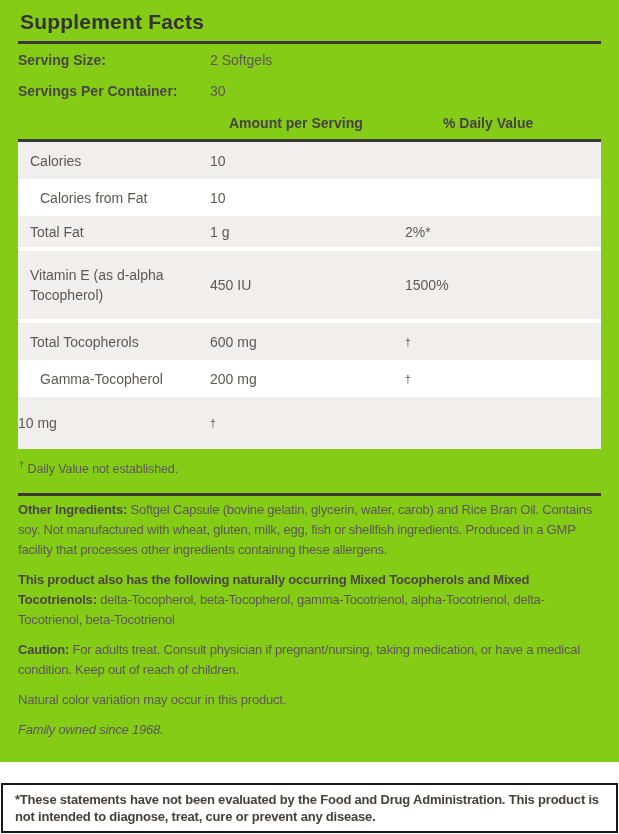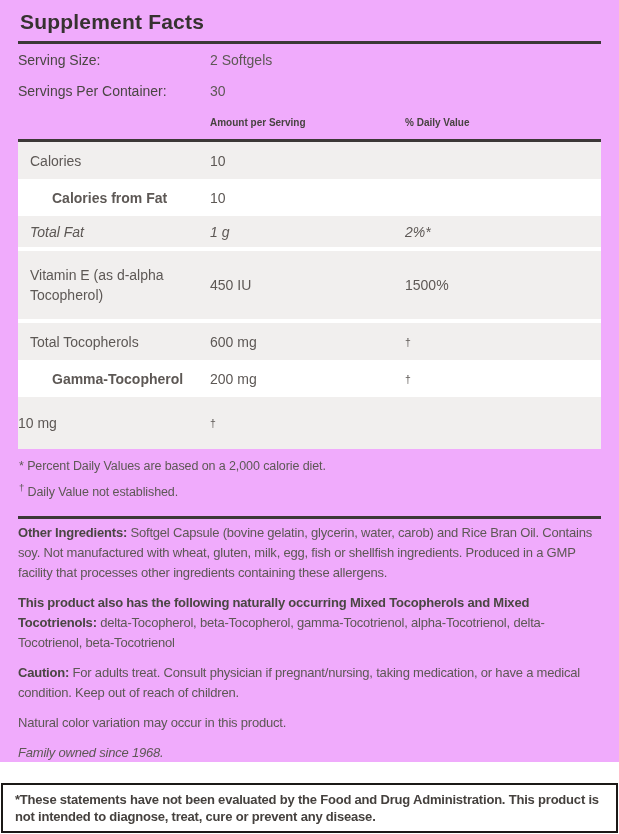--- a/index.html
+++ b/index.html
@@ -4,21 +4,21 @@
 <style>
   * { margin: 0; padding: 0; box-sizing: border-box; }
   html, body {
     width: 619px; height: 834px;
     font-family: "Liberation Sans", "DejaVu Sans", sans-serif;
     background: #ffffff;
     position: relative;
     overflow: hidden;
   }
   .label {
-    background: #f0abfc;
+    background: #84cc16;
     height: 762px;
     overflow: hidden;
   }
   .content { margin: 0 18px; }
 
   
   .title {
     font-size: 21px;
     font-weight: bold;
     color: #363230;
@@ -29,49 +29,50 @@
 
   
   .serv-row {
     display: grid;
     grid-template-columns: 192px 1fr;
     align-items: center;
     height: 31px;
     font-size: 14px;
     color: #5d5855;
   }
-  .serv-row .lbl { font-weight: normal; color: #4a4643; }
+  .serv-row .lbl { font-weight: bold; color: #4a4643; }
   .serv-row:first-of-type { margin-top: 2px; }
   .hdr-row {
     display: grid;
     grid-template-columns: 192px 195px 1fr;
     align-items: center;
     height: 33px;
-    font-size: 10px;
+    font-size: 14px;
     font-weight: bold;
     color: #474340;
+    gap: 19px;
   }
 
   
   .facts .frow {
     display: grid;
     grid-template-columns: 192px 195px 1fr;
     align-items: center;
     font-size: 14px;
     color: #5d5855;
     background: #f1efee;
     height: 37px;
   }
   .facts .frow .name { padding-left: 12px; line-height: 20px; }
-  .facts .frow.indent .name { padding-left: 34px; font-weight: bold; }
+  .facts .frow.indent .name { padding-left: 22px; }
   .facts .frow.white { background: #ffffff; }
   .facts .frow.double { height: 52px; }
   .facts .frow.gap { border-bottom: 4px solid #ffffff; }
   .facts .frow.gap.double { height: 72px; }
-  .facts .frow.gap:not(.double) { height: 35px; font-style: italic; }
+  .facts .frow.gap:not(.double) { height: 35px; }
   .dv-sup { font-size: 10.5px; vertical-align: 6px; }
   sup.reg { font-size: 9px; vertical-align: super; }
 
   
   .footnotes { padding: 10px 0 8px 1px; }
   .footnotes .fn {
     font-size: 12.5px;
     color: #5d5855;
     margin-bottom: 9px;
     letter-spacing: -0.1px;
@@ -172,21 +173,20 @@
       </div>
 
       <div class="frow double">
         <span class="amt">10 mg</span>
         <span class="dv dv-sup">†</span>
       </div>
 
     </div>
 
     <div class="footnotes">
-      <div class="fn">* Percent Daily Values are based on a 2,000 calorie diet.</div>
       <div class="fn"><sup>†</sup><span> Daily Value not established.</span></div>
     </div>
 
     <div class="rule"></div>
 
     <div class="info">
       <p><b>Other Ingredients:</b><span> Softgel Capsule (bovine gelatin, glycerin, water, carob) and Rice Bran Oil. Contains soy. Not manufactured with wheat, gluten, milk, egg, fish or shellfish ingredients. Produced in a GMP facility that processes other ingredients containing these allergens.</span></p>
 
       <p><b>This product also has the following naturally occurring Mixed Tocopherols and Mixed Tocotrienols:</b><span> delta-Tocopherol, beta-Tocopherol, gamma-Tocotrienol, alpha-Tocotrienol, delta-Tocotrienol, beta-Tocotrienol</span></p>
 

